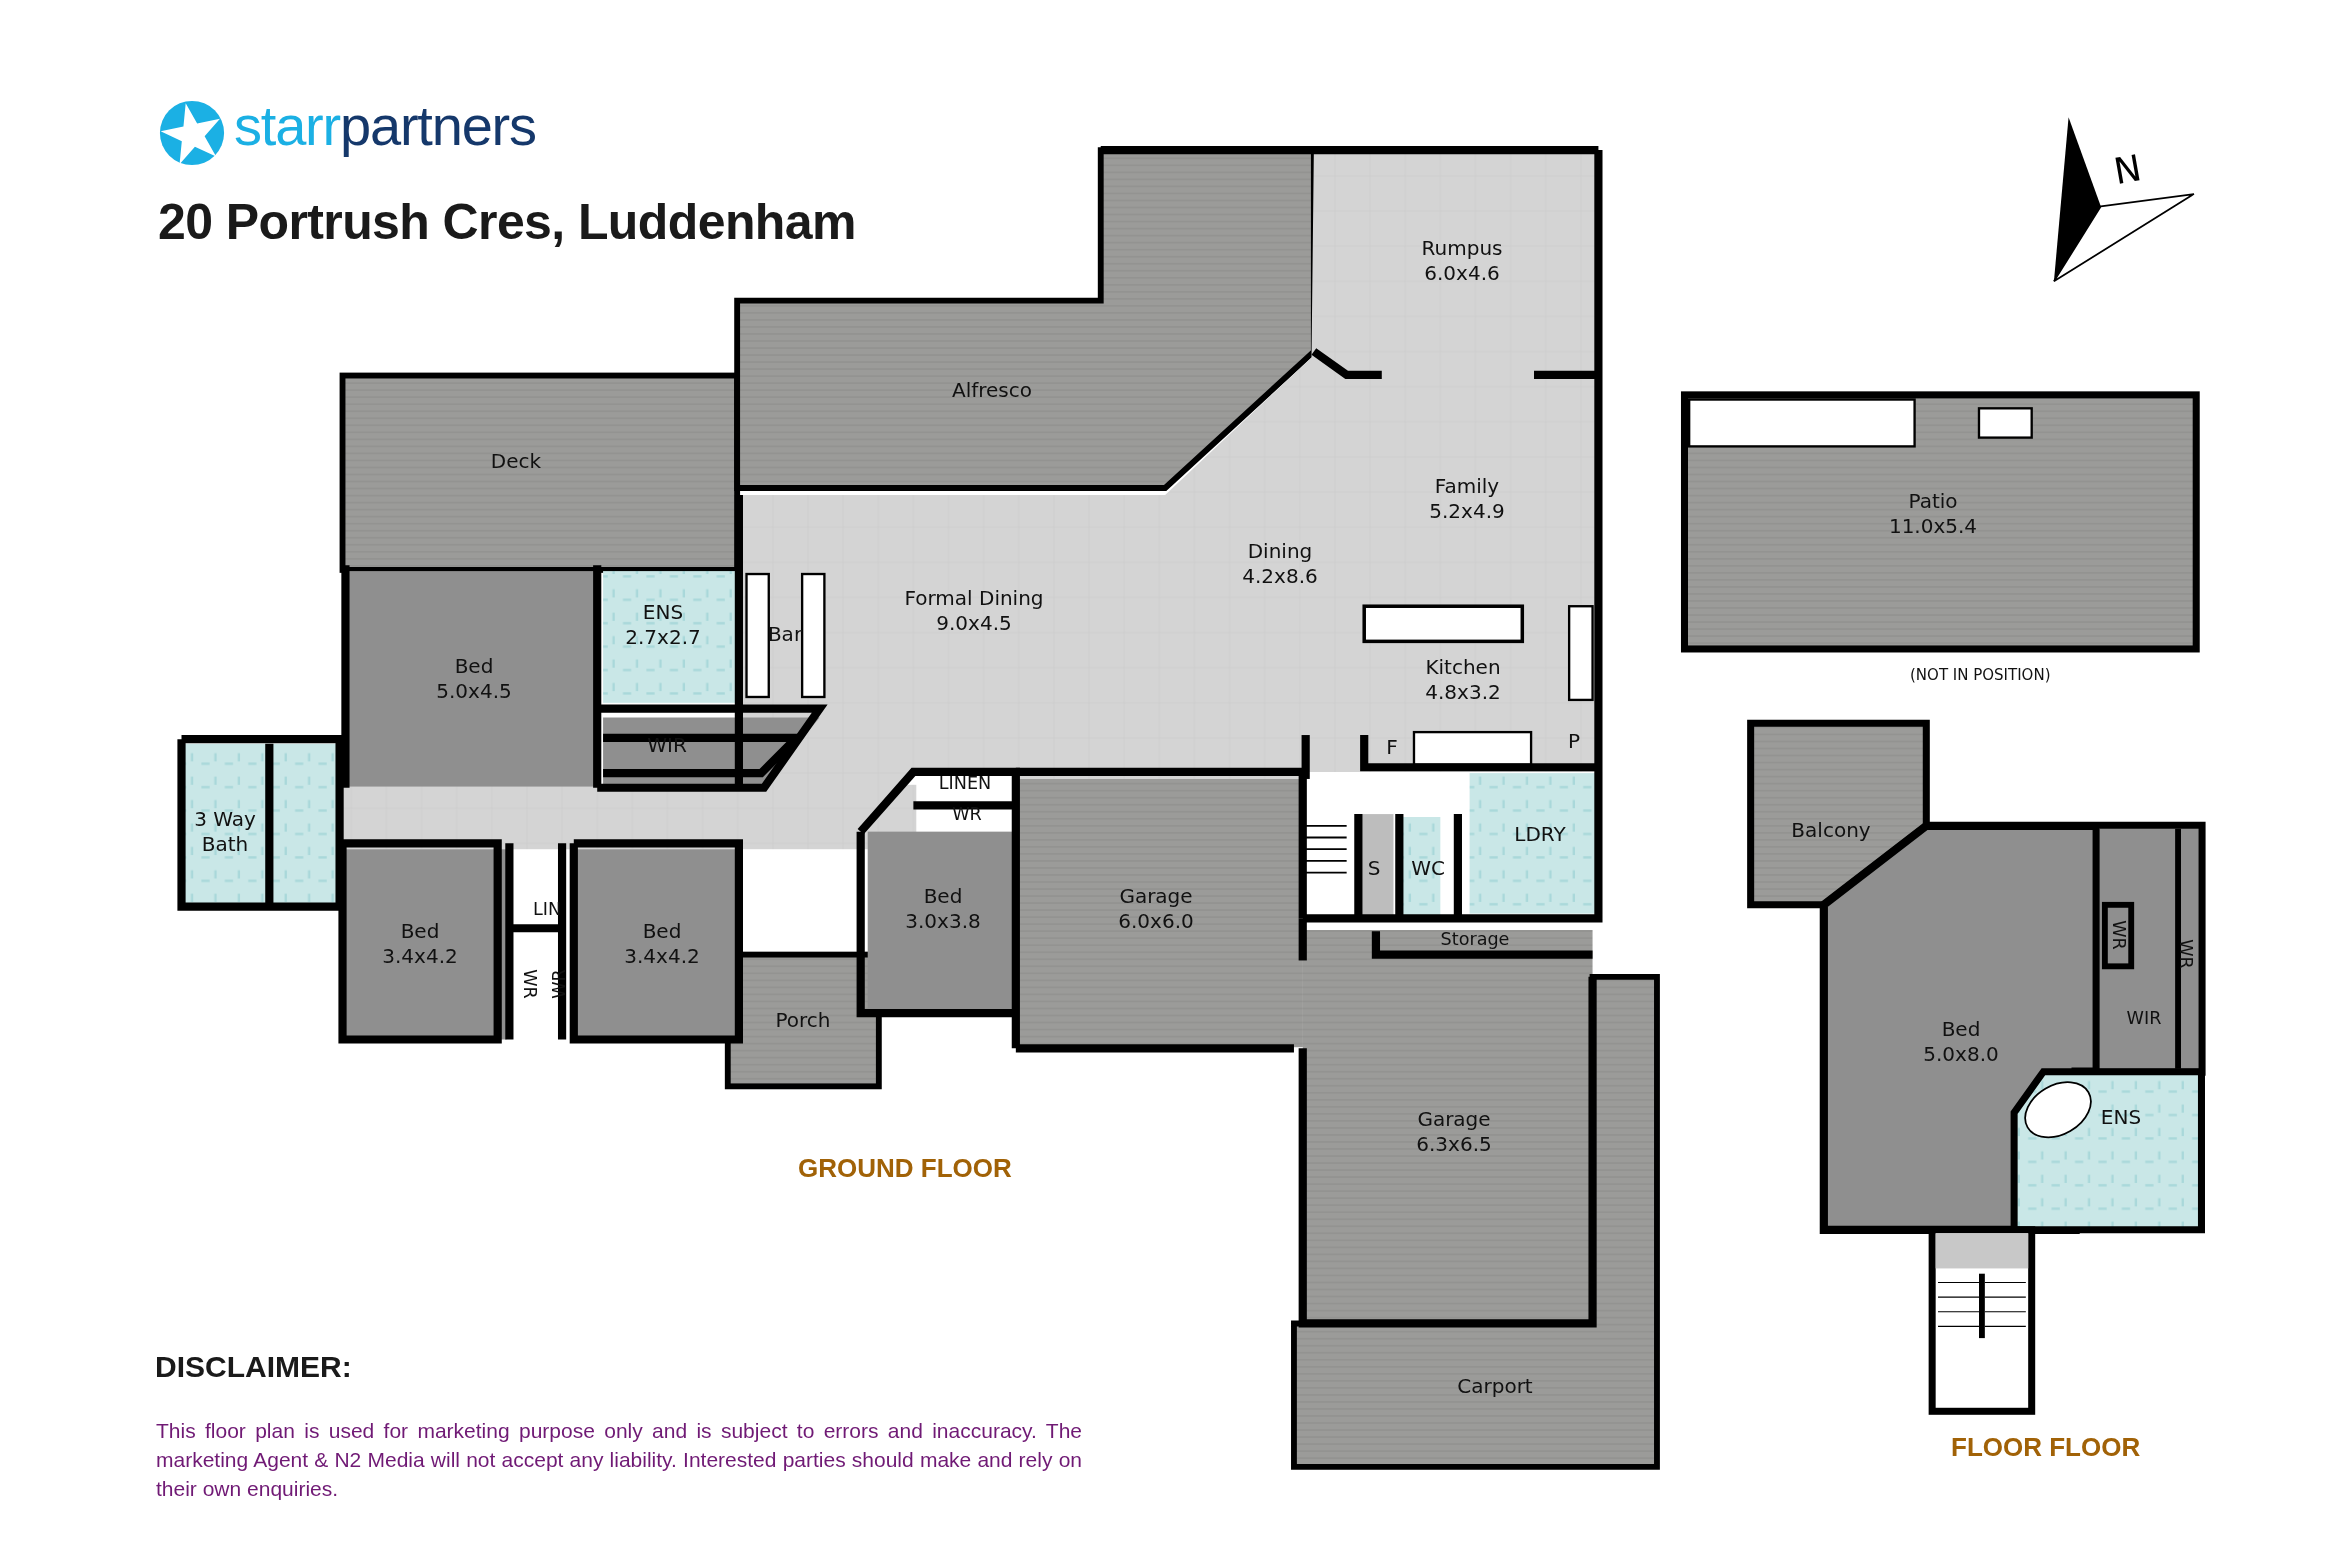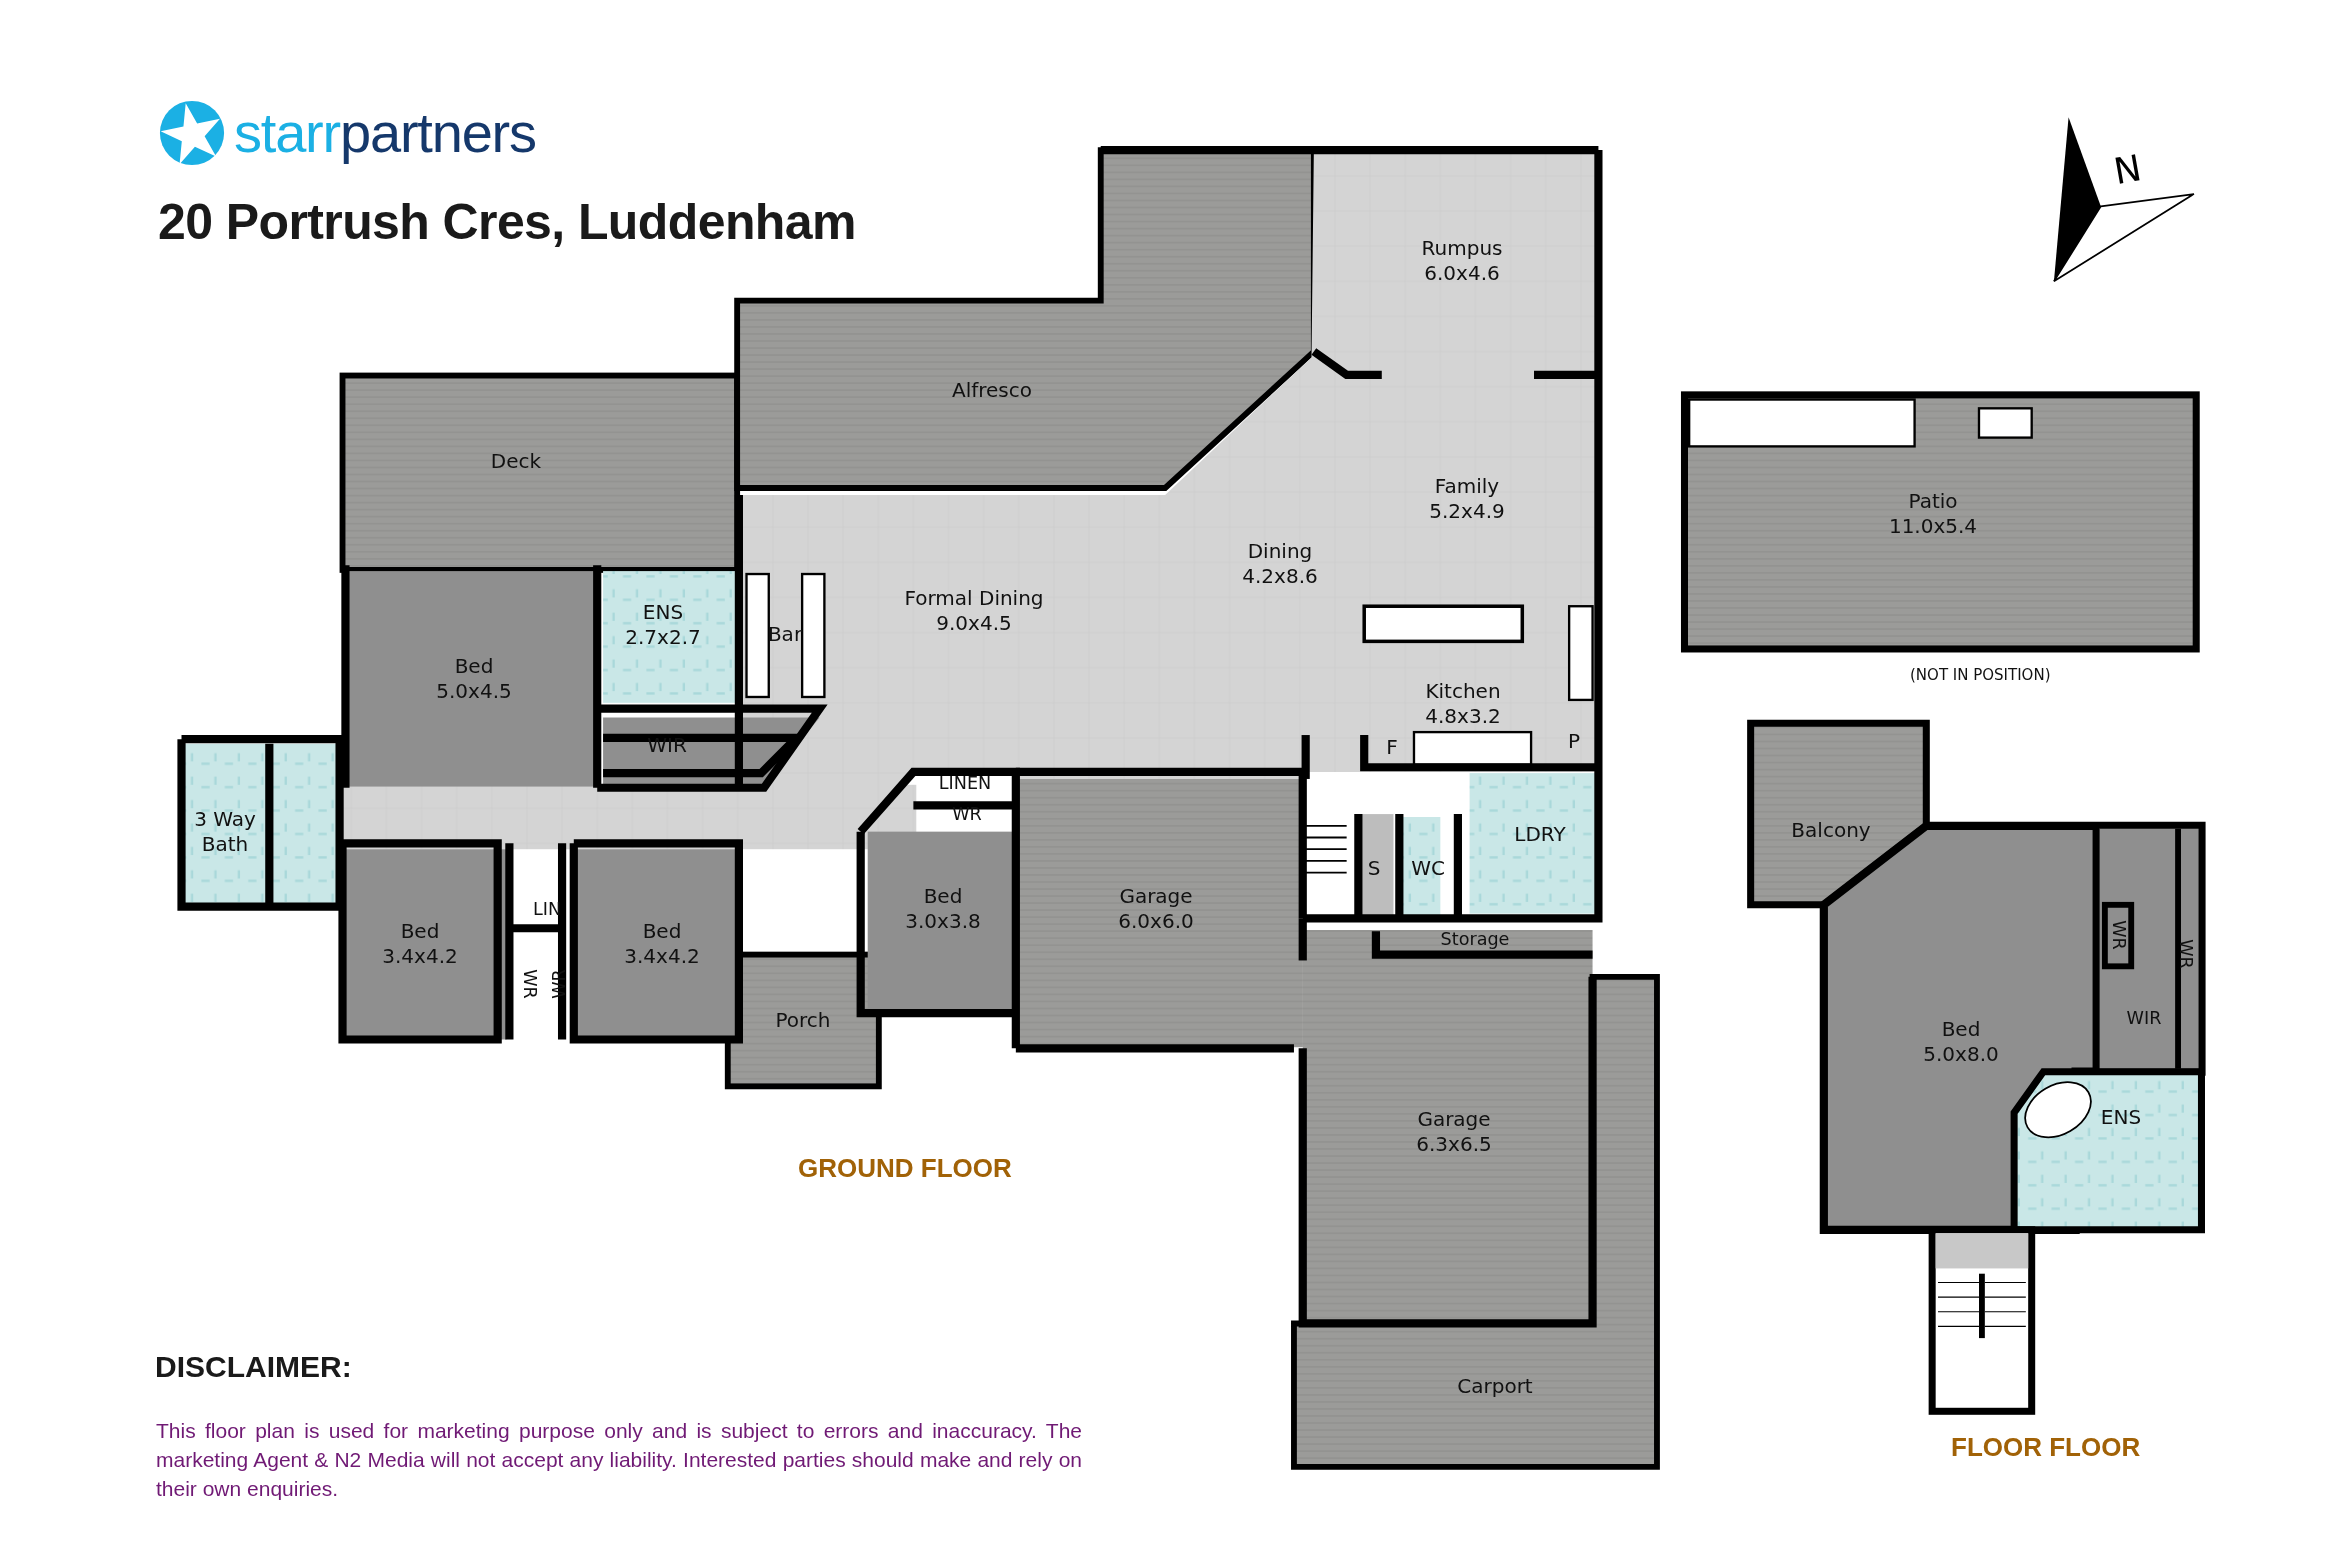--- a/index.html
+++ b/index.html
@@ -3,21 +3,21 @@
 <meta charset="utf-8">
 <style>
   html, body { margin:0; padding:0; background:#ffffff; }
   body { width:2342px; height:1562px; position:relative; overflow:hidden; font-family:"DejaVu Sans", sans-serif; }
   .abs { position:absolute; }
   #plan { position:absolute; left:0; top:0; width:2342px; height:1562px; }
   .lbl { position:absolute; text-align:center; color:#111; font-family:"DejaVu Sans", sans-serif; font-size:20px; line-height:24.6px; transform:translate(-50%,-50%); white-space:nowrap; }
   .lbl .dim { display:block; }
   .small { font-size:17.6px; line-height:21px; }
   .vert { transform:translate(-50%,-50%) rotate(90deg); }
-  .brand { left:157px; top:98px; height:70px; display:flex; align-items:center; }
+  .brand { left:157px; top:98px; height:70px; display:flex; }
   .brand-text { font-family:"Liberation Sans", sans-serif; font-size:56px; letter-spacing:-1.2px; line-height:1; }
   .brand-a { color:#1bb0e4; }
   .brand-b { color:#15386b; }
   .address { left:158px; top:193px; font-family:"Liberation Sans", sans-serif; font-weight:bold; font-size:50px; color:#1a1a1a; letter-spacing:-0.6px; }
   .floor-label { font-family:"Liberation Sans", sans-serif; font-weight:bold; font-size:26px; color:#a16207; white-space:nowrap; }
   .disc-title { left:155px; top:1350px; font-family:"Liberation Sans", sans-serif; font-weight:bold; font-size:30px; color:#1a1a1a; }
   .disc-body { left:156px; top:1396px; width:926px; font-family:"Liberation Sans", sans-serif; font-size:21px; line-height:29px; color:#701a75; text-align:justify; text-align-last:left;margin-top:20px; }
   .note { font-family:"DejaVu Sans", sans-serif; font-size:15px; color:#111; white-space:nowrap; }
 </style>
 </head>
@@ -165,21 +165,21 @@
 <div class="lbl" style="left:1462px;top:261px;"><span>Rumpus</span><span class="dim">6.0x4.6</span></div>
 <div class="lbl" style="left:992px;top:390px;"><span>Alfresco</span></div>
 <div class="lbl" style="left:516px;top:461px;"><span>Deck</span></div>
 <div class="lbl" style="left:1467px;top:499px;"><span>Family</span><span class="dim">5.2x4.9</span></div>
 <div class="lbl" style="left:1280px;top:564px;"><span>Dining</span><span class="dim">4.2x8.6</span></div>
 <div class="lbl" style="left:974px;top:611px;"><span>Formal Dining</span><span class="dim">9.0x4.5</span></div>
 <div class="lbl" style="left:785px;top:634px;text-align:right;"><span>Bar</span></div>
 <div class="lbl" style="left:663px;top:625px;"><span>ENS</span><span class="dim">2.7x2.7</span></div>
 <div class="lbl" style="left:474px;top:679px;"><span>Bed</span><span class="dim">5.0x4.5</span></div>
 <div class="lbl" style="left:667px;top:745px;"><span>WIR</span></div>
-<div class="lbl" style="left:1463px;top:704px;"><span>Kitchen</span><span class="dim">4.8x3.2</span></div>
+<div class="lbl" style="left:1463px;top:680px;"><span>Kitchen</span><span class="dim">4.8x3.2</span></div>
 <div class="lbl" style="left:1392px;top:747px;"><span>F</span></div>
 <div class="lbl" style="left:1574px;top:741px;"><span>P</span></div>
 <div class="lbl" style="left:225px;top:832px;width:70px;white-space:normal;"><span>3 Way Bath</span></div>
 <div class="lbl" style="left:420px;top:944px;"><span>Bed</span><span class="dim">3.4x4.2</span></div>
 <div class="lbl small" style="left:547px;top:909px;"><span>LIN</span></div>
 <div class="lbl small vert" style="left:529px;top:984px;"><span>WR</span></div>
 <div class="lbl small" style="left:559px;top:984px;transform:translate(-50%,-50%) rotate(-90deg);"><span>WR</span></div>
 <div class="lbl" style="left:662px;top:944px;"><span>Bed</span><span class="dim">3.4x4.2</span></div>
 <div class="lbl small" style="left:965px;top:783px;"><span>LINEN</span></div>
 <div class="lbl small" style="left:967px;top:814px;"><span>WR</span></div>

